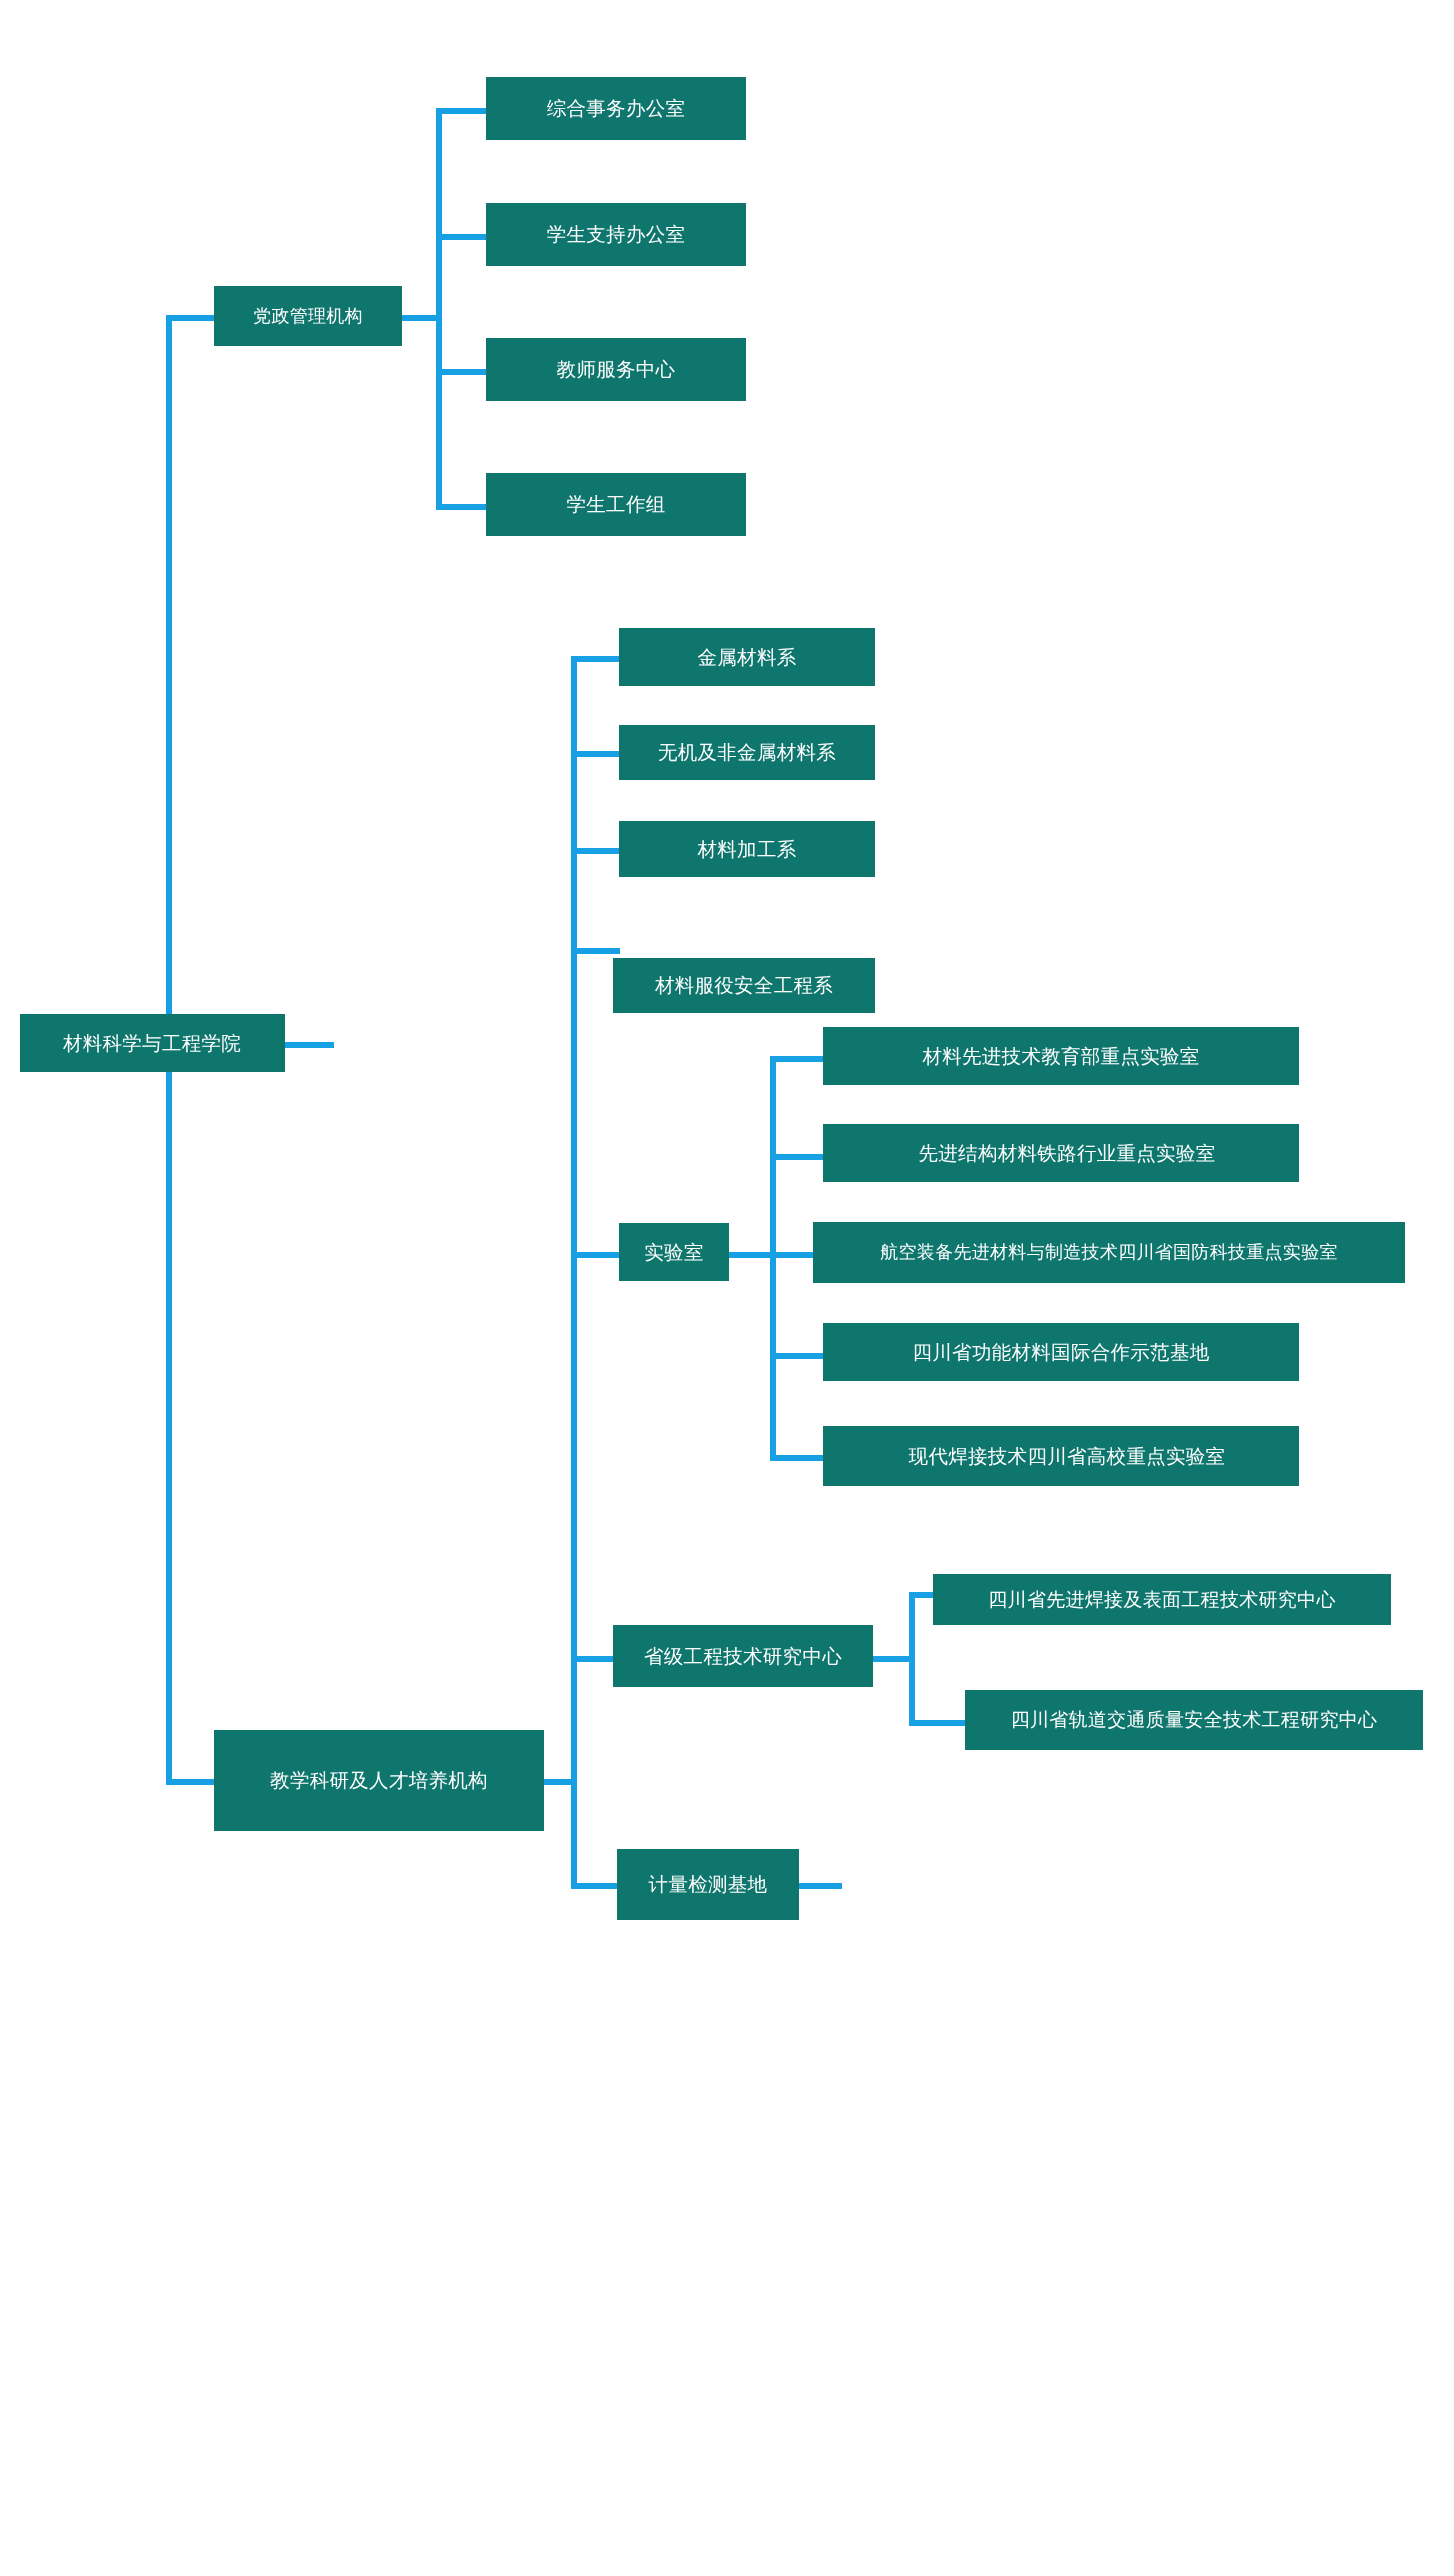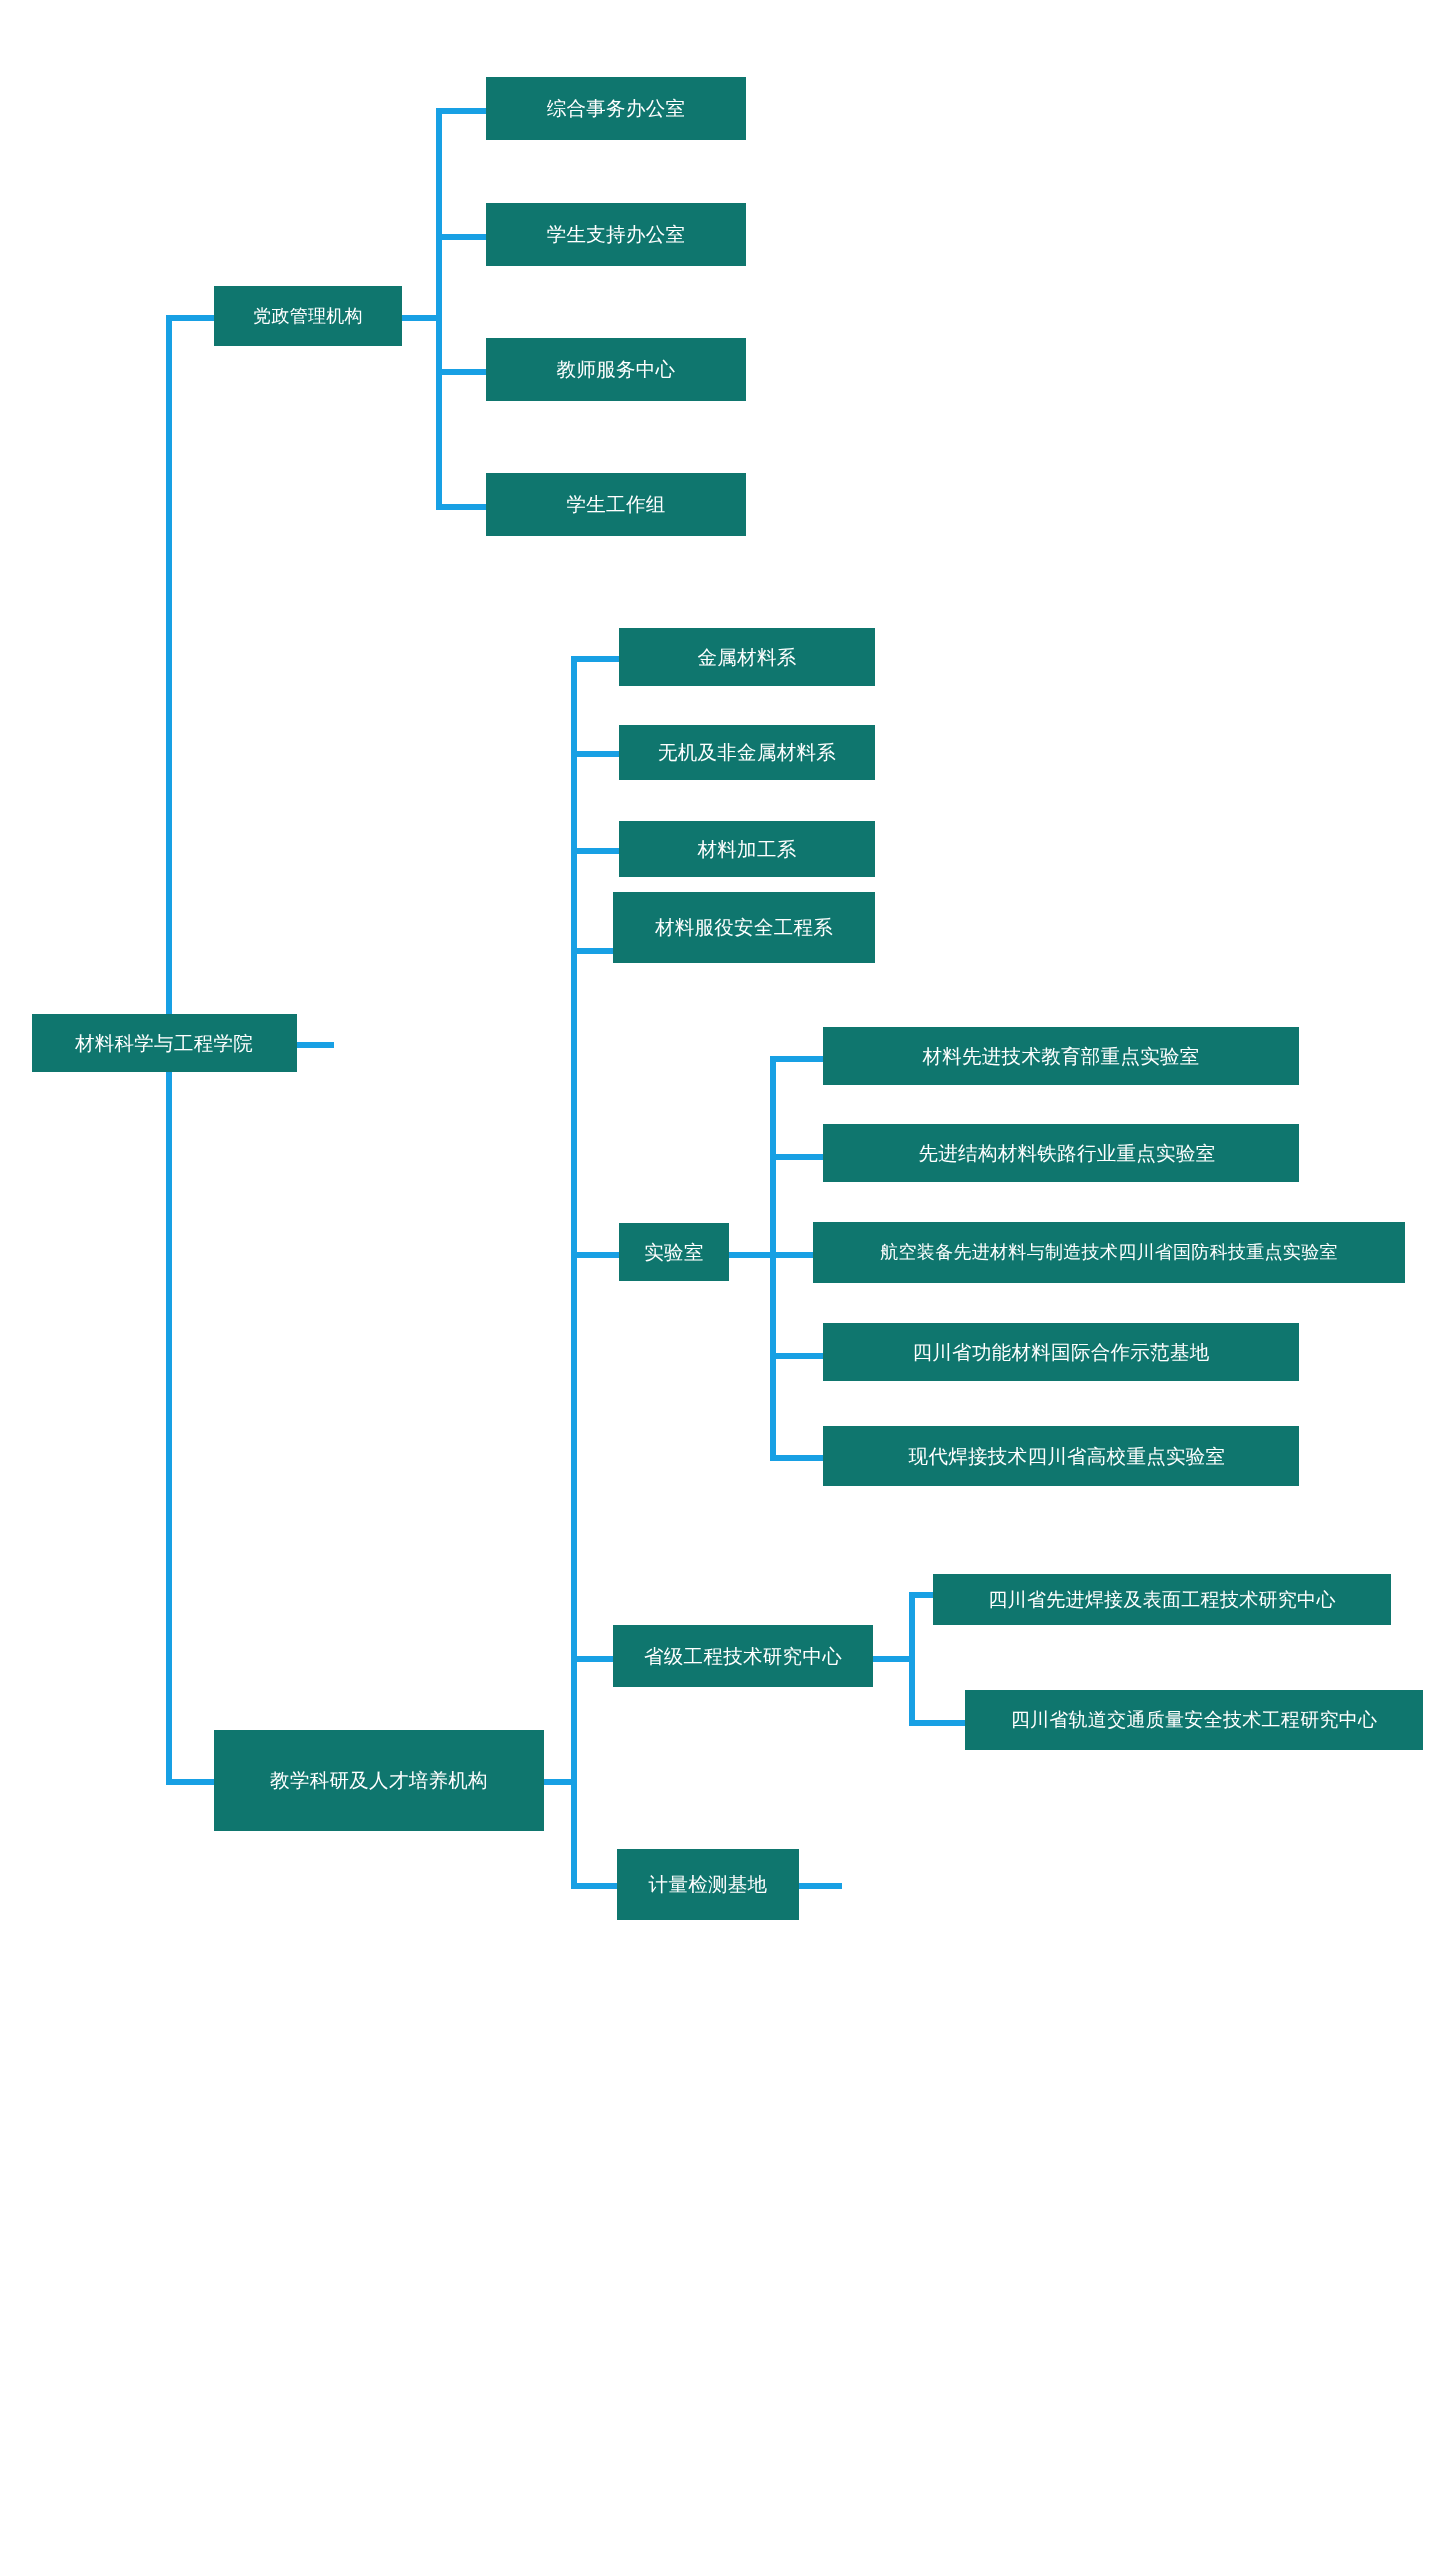--- a/index.html
+++ b/index.html
@@ -88,35 +88,35 @@
 
   <div class="conn h" style="left:873px; top:1656px; width:40px;"></div>
 
   <div class="conn v" style="left:909px; top:1595px; height:130px;"></div>
 
   <div class="conn h" style="left:909px; top:1592px; width:57px;"></div>
   <div class="conn h" style="left:909px; top:1720px; width:57px;"></div>
 
   <div class="conn h" style="left:793px; top:1883px; width:49px;"></div>
 
-  <div class="node" style="left:19.5px; top:1014px; width:265px; height:58px; font-size:19.5px;margin-left:12px;">材料科学与工程学院</div>
+  <div class="node" style="left:19.5px; top:1014px; width:265px; height:58px; font-size:19.5px;">材料科学与工程学院</div>
 
   <div class="node" style="left:214px; top:286px; width:188px; height:60px; font-size:18px;">党政管理机构</div>
 
   <div class="node" style="left:486px; top:77px; width:260px; height:63px; font-size:19.5px;">综合事务办公室</div>
   <div class="node" style="left:486px; top:203px; width:260px; height:63px; font-size:19.5px;">学生支持办公室</div>
   <div class="node" style="left:486px; top:338px; width:260px; height:63px; font-size:19.5px;">教师服务中心</div>
   <div class="node" style="left:486px; top:473px; width:260px; height:63px; font-size:19.5px;">学生工作组</div>
 
   <div class="node" style="left:214px; top:1730px; width:330px; height:101px; font-size:19.5px;">教学科研及人才培养机构</div>
 
   <div class="node" style="left:619px; top:628px; width:256px; height:58px; font-size:19.5px;">金属材料系</div>
   <div class="node" style="left:619px; top:725px; width:256px; height:55px; font-size:19.5px;">无机及非金属材料系</div>
   <div class="node" style="left:619px; top:821px; width:256px; height:56px; font-size:19.5px;">材料加工系</div>
-  <div class="node" style="left:613px; top:892px; width:262px; height:71px; font-size:19.5px;">材料服役安全工程系</div>
+  <div class="node" style="left:613px; top:958px; width:262px; height:55px; font-size:19.5px;">材料服役安全工程系</div>
 
   <div class="node" style="left:619px; top:1223px; width:110px; height:58px; font-size:19.5px;">实验室</div>
 
   <div class="node" style="left:823px; top:1027px; width:476px; height:58px; font-size:19.5px;">材料先进技术教育部重点实验室</div>
   <div class="node" style="left:823px; top:1124px; width:476px; height:58px; font-size:19.5px;padding-left:12px;">先进结构材料铁路行业重点实验室</div>
   <div class="node" style="left:813px; top:1222px; width:592px; height:61px; font-size:18px;">航空装备先进材料与制造技术四川省国防科技重点实验室</div>
   <div class="node" style="left:823px; top:1323px; width:476px; height:58px; font-size:19.5px;">四川省功能材料国际合作示范基地</div>
   <div class="node" style="left:823px; top:1426px; width:476px; height:60px; font-size:19.5px;padding-left:12px;">现代焊接技术四川省高校重点实验室</div>
 
   <div class="node" style="left:613px; top:1625px; width:260px; height:62px; font-size:19.5px;">省级工程技术研究中心</div>

